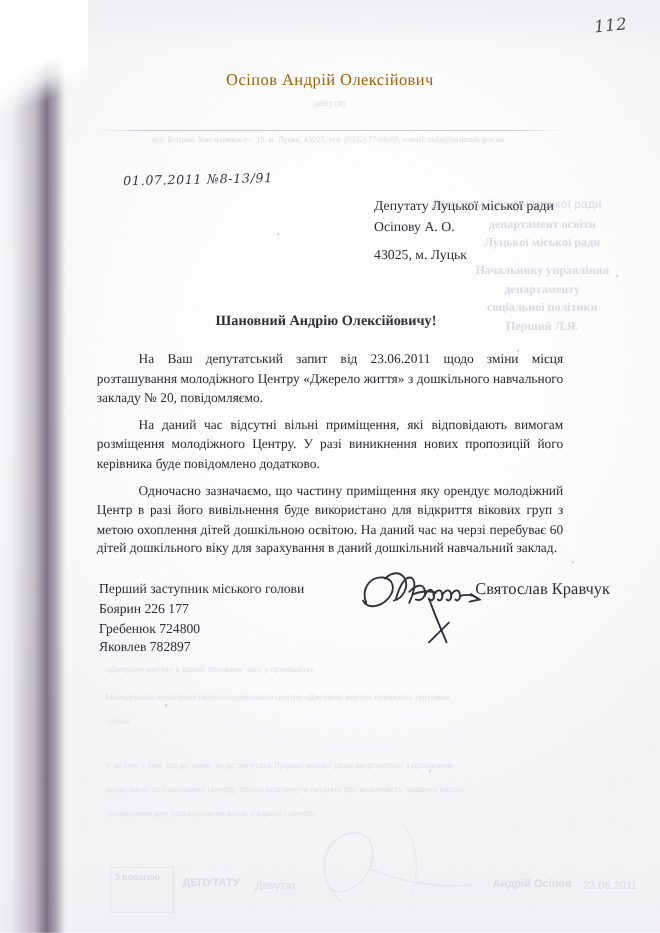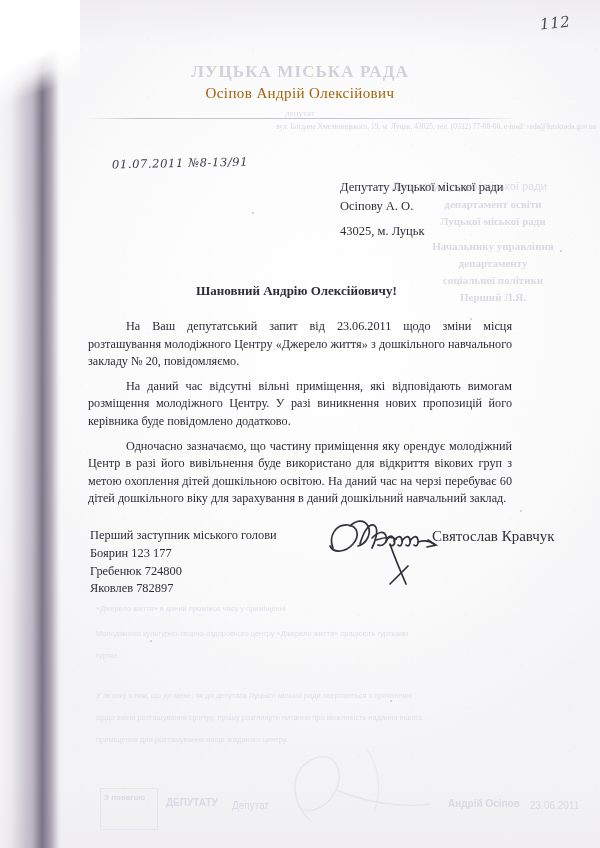--- a/index.html
+++ b/index.html
@@ -106,21 +106,21 @@
   }
   .lh-rule {
     position: absolute;
     left: 86px; top: 56px;
     width: 430px; height: 1px;
     background: linear-gradient(to right, rgba(170,168,180,0), rgba(150,148,162,.55) 12%, rgba(150,148,162,.5) 88%, rgba(170,168,180,0));
   }
   .lh-line4 {
     position: absolute;
     left: 0; top: 60px; width: 596px;
-    text-align: right;
+    text-align: center;
     font-size: 7.5px;
     color: #d9d7e0;
   }
 
   
   .ghost {
     position: absolute;
     color: #dcdae4;
     pointer-events: none;
     filter: blur(.4px);
@@ -272,21 +272,20 @@
 <body>
 
 <div id="page">
 
   <div class="paper"></div>
   <div class="paper-noise"></div>
   <div class="edge-shadow-top"></div>
   <div class="edge-shadow-bottom"></div>
 
   <div class="letterhead">
-    <div class="lh-line1">ЛУЦЬКА МІСЬКА РАДА</div>
     <div class="lh-line2">Осіпов Андрій Олексійович</div>
     <div class="lh-line3">депутат</div>
     <div class="lh-rule"></div>
     <div class="lh-line4">вул. Богдана Хмельницького, 19, м. Луцьк, 43025, тел. (0332) 77-88-00, e-mail: rada@lutskrada.gov.ua</div>
   </div>
 
   <div class="ghost" style="left:392px; top:180px; font-size:11px;">Депутату Луцької міської ради</div>
 
   <div class="ghost-block-right">
     <div>департамент освіти</div>
@@ -357,21 +356,21 @@
       <path d="M98 28 C 104 26, 110 27, 114 30"></path>
       <path d="M108 26 L 116 31 L 107 33"></path>
       <path d="M70 30 C 74 42, 80 56, 86 70"></path>
       <path d="M88 52 C 82 58, 76 64, 70 70"></path>
     </g>
   </svg>
 
   <div class="typed" id="sig-name">Святослав Кравчук</div>
 
   <div class="typed" id="contacts">
-    <div>Боярин  123 177</div>
+    <div>Боярин  226 177</div>
     <div>Гребенюк 724800</div>
     <div>Яковлев 782897</div>
   </div>
 
   <div class="speck" style="left:252px; top:212px; width:2px; height:2px;"></div>
   <div class="speck" style="left:470px; top:318px; width:2px; height:2px;"></div>
   <div class="speck" style="left:520px; top:510px; width:2px; height:2px;"></div>
   <div class="speck" style="left:150px; top:640px; width:2px; height:2px;"></div>
   <div class="speck" style="left:390px; top:700px; width:2px; height:2px;"></div>
   <div class="speck" style="left:560px; top:250px; width:2px; height:2px;"></div>

